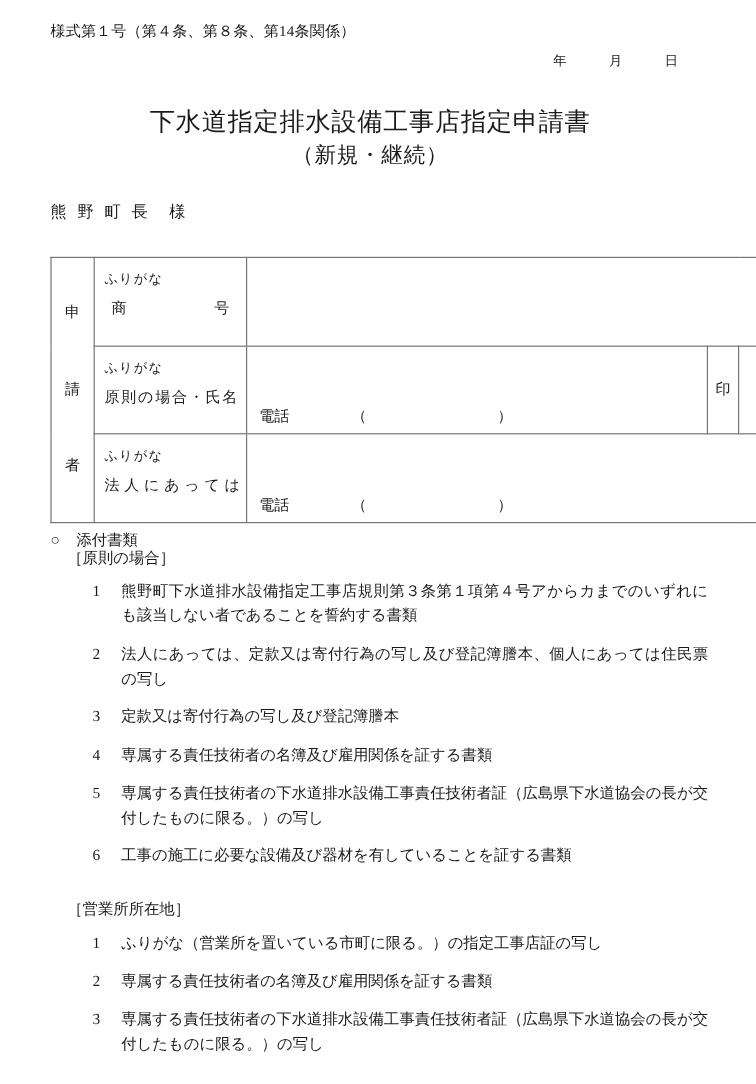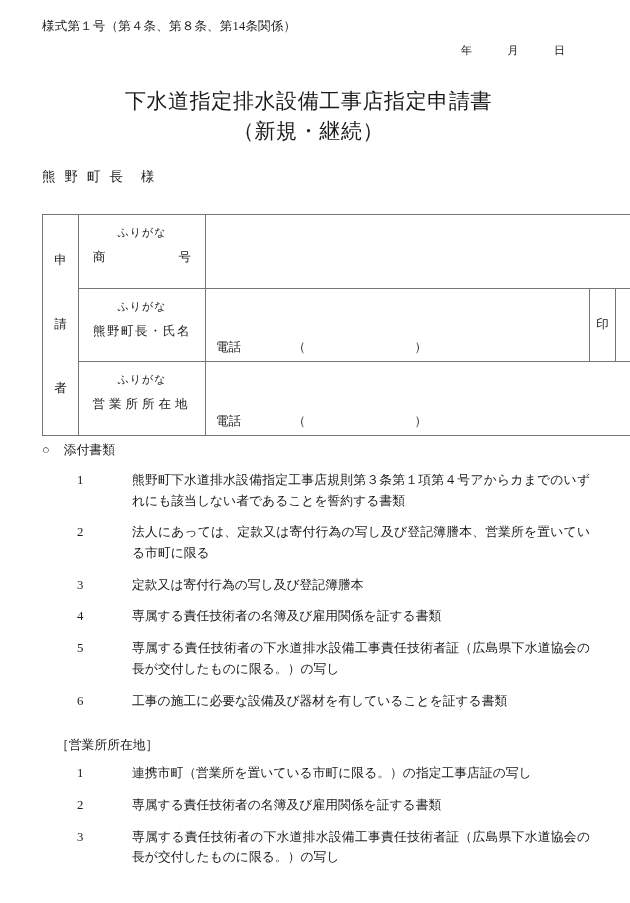--- a/index.html
+++ b/index.html
@@ -53,21 +53,21 @@
     top: 88px;
     text-align: center;
   }
   .title-main {
     font-size: 21px;
     letter-spacing: 0.6px;
     line-height: 1.32;
     white-space: nowrap;
   }
   .title-sub {
-    font-size: 21px;
+    font-size: 18px;
     letter-spacing: 0.6px;
     line-height: 1.32;
     margin-top: 2px;
     white-space: nowrap;
   }
 
   
   .addressee {
     position: absolute;
     left: 42px;
@@ -112,21 +112,21 @@
     font-size: 12.5px;
     line-height: 1.1;
   }
 
   .label-cell {
     padding: 10px 8px 8px 8px;
     box-sizing: border-box;
     height: 100%;
   }
   .furigana {
-    text-align: center;
+    text-align: left;
     font-size: 11px;
     letter-spacing: 1px;
     margin-bottom: 9px;
   }
   .label-main {
     font-size: 12.5px;
     text-align: center;
     white-space: nowrap;
   }
   .label-spread {
@@ -160,21 +160,21 @@
   .attach {
     position: absolute;
     left: 42px;
     top: 444px;
     width: 548px;
     font-size: 12.8px;
     line-height: 1.0;
   }
   .attach-head {
     white-space: nowrap;
-    margin-bottom: 13px;
+    margin-bottom: 2px;
   }
   .attach-head .circle { margin-right: 14px; }
 
   .group-title {
     margin-left: 14px;
     margin-bottom: 11px;
     white-space: nowrap;
   }
 
   .item {
@@ -183,21 +183,20 @@
     margin-bottom: 11px;
     line-height: 1.62;
   }
   .item-no {
     width: 24px;
     flex: 0 0 24px;
   }
   .item-text {
     flex: 1;
     text-align: justify;
-    margin-left: 31px;
   }
 
   .group-gap { height: 17px; }
 </style>
 </head>
 <body>
 
 <div class="page">
 
   <div class="form-no">様式第１号（第４条、第８条、第14条関係）</div>
@@ -246,65 +245,66 @@
             </div>
           </div>
         </td>
         <td colspan="3"></td>
       </tr>
 
       <tr>
         <td>
           <div class="label-cell">
             <div class="furigana">ふりがな</div>
-            <div class="label-main label-track-wide">熊野町長・氏名</div>
+            <div class="label-main label-track-wide">原則の場合・氏名</div>
           </div>
         </td>
         <td>
           <div class="tel-cell">
             <div class="tel-line">
               <span>電話</span><span class="tel-paren">（　　）</span>
             </div>
           </div>
         </td>
         <td class="seal-cell">印</td>
         <td></td>
       </tr>
 
       <tr>
         <td>
           <div class="label-cell">
             <div class="furigana">ふりがな</div>
-            <div class="label-main label-track">営業所所在地</div>
+            <div class="label-main label-track">法人にあっては</div>
           </div>
         </td>
         <td colspan="3">
           <div class="tel-cell">
             <div class="tel-line">
               <span>電話</span><span class="tel-paren">（　　）</span>
             </div>
           </div>
         </td>
       </tr>
     </tbody>
   </table>
 
   <div class="attach">
     <div class="attach-head">
       <span class="circle">○</span><span>添付書類</span>
     </div>
 
+    <div class="group-title">［原則の場合］</div>
 
     <div class="item">
       <span class="item-no">1</span>
       <span class="item-text">熊野町下水道排水設備指定工事店規則第３条第１項第４号アからカまでのいずれにも該当しない者であることを誓約する書類</span>
     </div>
     <div class="item">
       <span class="item-no">2</span>
-      <span class="item-text">法人にあっては、定款又は寄付行為の写し及び登記簿謄本、営業所を置いている市町に限る</span>
+      <span class="item-text">法人にあっては、定款又は寄付行為の写し及び登記簿謄本、個人にあっては住民票の写し</span>
     </div>
     <div class="item">
       <span class="item-no">3</span>
       <span class="item-text">定款又は寄付行為の写し及び登記簿謄本</span>
     </div>
     <div class="item">
       <span class="item-no">4</span>
       <span class="item-text">専属する責任技術者の名簿及び雇用関係を証する書類</span>
     </div>
     <div class="item">
@@ -315,21 +315,21 @@
       <span class="item-no">6</span>
       <span class="item-text">工事の施工に必要な設備及び器材を有していることを証する書類</span>
     </div>
 
     <div class="group-gap"></div>
 
     <div class="group-title">［営業所所在地］</div>
 
     <div class="item">
       <span class="item-no">1</span>
-      <span class="item-text">連携市町（営業所を置いている市町に限る。）の指定工事店証の写し</span>
+      <span class="item-text">ふりがな（営業所を置いている市町に限る。）の指定工事店証の写し</span>
     </div>
     <div class="item">
       <span class="item-no">2</span>
       <span class="item-text">専属する責任技術者の名簿及び雇用関係を証する書類</span>
     </div>
     <div class="item">
       <span class="item-no">3</span>
       <span class="item-text">専属する責任技術者の下水道排水設備工事責任技術者証（広島県下水道協会の長が交付したものに限る。）の写し</span>
     </div>
 

